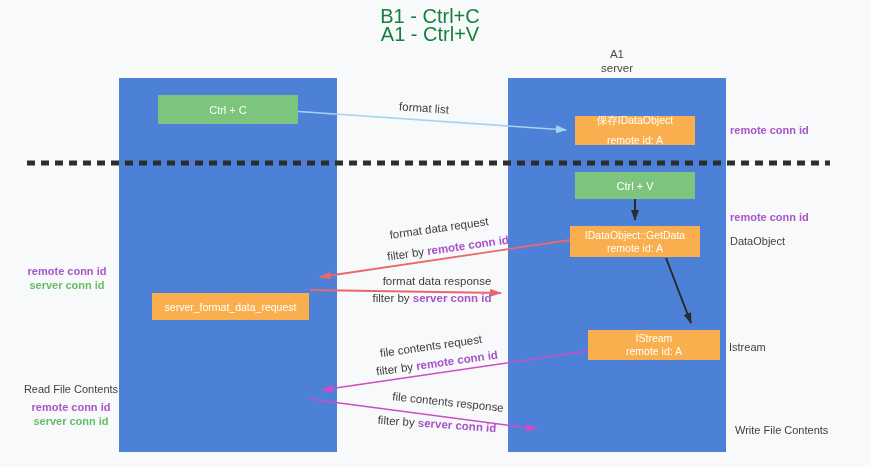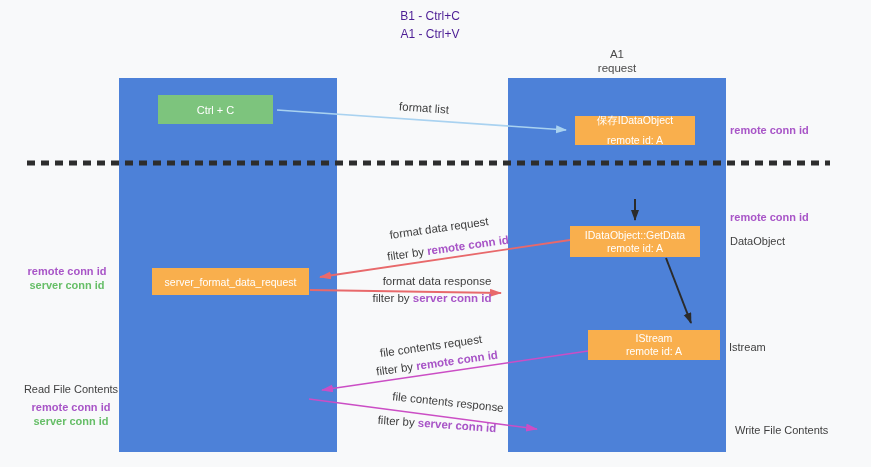--- a/index.html
+++ b/index.html
@@ -4,39 +4,39 @@
 <style>
   * { margin:0; padding:0; box-sizing:border-box; }
   html,body { background:#ffffff; font-family:"Liberation Sans", sans-serif; }
   .canvas {
     position:relative; width:871px; height:467px;
     background:#f8f9fa; overflow:hidden;
     font-family:"Liberation Sans", sans-serif;
   }
   .title {
     position:absolute; left:0; top:7px; width:860px;
-    text-align:center; font-size:12px; line-height:18px; color:#4c1d95;
+    text-align:center; font-size:20px; line-height:18px; color:#15803d;
     z-index:4;
   }
   .col { position:absolute; top:78px; width:218px; height:374px; background:#4d81d8; z-index:1; }
   .col-header {
     position:absolute; top:48px; width:120px; text-align:center;
     font-size:11.5px; line-height:13.5px; color:#4a4a4a; z-index:4;
   }
   .overlay { position:absolute; left:0; top:0; z-index:2; }
   .box {
     position:absolute; z-index:3;
     display:flex; flex-direction:column; align-items:center; justify-content:center;
     color:#ffffff; text-align:center; white-space:nowrap;
   }
   .box.orange { background:#f9af4d; }
   .box.green  { background:#7dc47d; }
   .box .l1 { font-size:10.5px; line-height:13px; }
   .box .l2 { font-size:10.5px; line-height:13px; }
-  .box.single { font-size:10.5px; }
+  .box.single { font-size:10.5px;margin-top:25px; }
   .box.keycap { font-size:11px; }
   .flow-label {
     position:absolute; z-index:4; white-space:nowrap;
     font-size:11.5px; color:#3e3e3e;
     transform:translate(-50%,-50%) rotate(var(--r,0deg));
   }
   .conn-id { font-weight:bold; color:#a855c7; }
   .side-label { position:absolute; z-index:4; white-space:nowrap; font-size:11px; color:#3f3f3f; }
   .side-label.purple { color:#a855c7; font-weight:bold; }
   .legend-block { position:absolute; z-index:4; width:110px; text-align:center; line-height:14px; }
@@ -50,21 +50,21 @@
 
 <div class="canvas">
 
   <div class="title">
     <div>B1 - Ctrl+C</div>
     <div>A1 - Ctrl+V</div>
   </div>
 
   <div class="col-header" style="left:557px;">
     <div>A1</div>
-    <div>request</div>
+    <div>server</div>
   </div>
 
   <div class="col" style="left:119px;"></div>
   <div class="col" style="left:508px;"></div>
 
   <svg class="overlay" width="871" height="467" viewBox="0 0 871 467">
     <defs>
       <marker id="m-blue" markerUnits="userSpaceOnUse" markerWidth="12" markerHeight="10" refX="10" refY="4" orient="auto">
         <polygon points="0,0 11,4 0,8" fill="#a9d2f0"></polygon>
       </marker>
@@ -89,29 +89,32 @@
 
     <line x1="570" y1="240" x2="320" y2="277" stroke="#e8696b" stroke-width="1.8" marker-end="url(#m-salmon)"></line>
 
     <line x1="310" y1="290" x2="501" y2="293" stroke="#e8696b" stroke-width="1.8" marker-end="url(#m-salmon)"></line>
 
     <line x1="588" y1="351" x2="322" y2="390" stroke="#cb4ec5" stroke-width="1.6" marker-end="url(#m-magenta)"></line>
 
     <line x1="309" y1="399" x2="537" y2="429" stroke="#cb4ec5" stroke-width="1.6" marker-end="url(#m-magenta)"></line>
   </svg>
 
-  <div class="box green keycap" style="left:158px; top:95px; width:115px; height:29px;">
+  <div class="box green keycap" style="left:158px; top:95px; width:140px; height:29px;">
     <span>Ctrl + C</span>
   </div>
 
   <div class="box orange" style="left:575px; top:116px; width:120px; height:29px;gap:7px;">
     <span class="l1">保存IDataObject</span>
     <span class="l2">remote id: A</span>
   </div>
 
+  <div class="box green keycap" style="left:575px; top:172px; width:120px; height:27px;">
+    <span>Ctrl + V</span>
+  </div>
 
   <div class="box orange" style="left:570px; top:226px; width:130px; height:31px;">
     <span class="l1">IDataObject::GetData</span>
     <span class="l2">remote id: A</span>
   </div>
 
   <div class="box orange single" style="left:152px; top:268px; width:157px; height:27px;">
     <span>server_format_data_request</span>
   </div>
 

